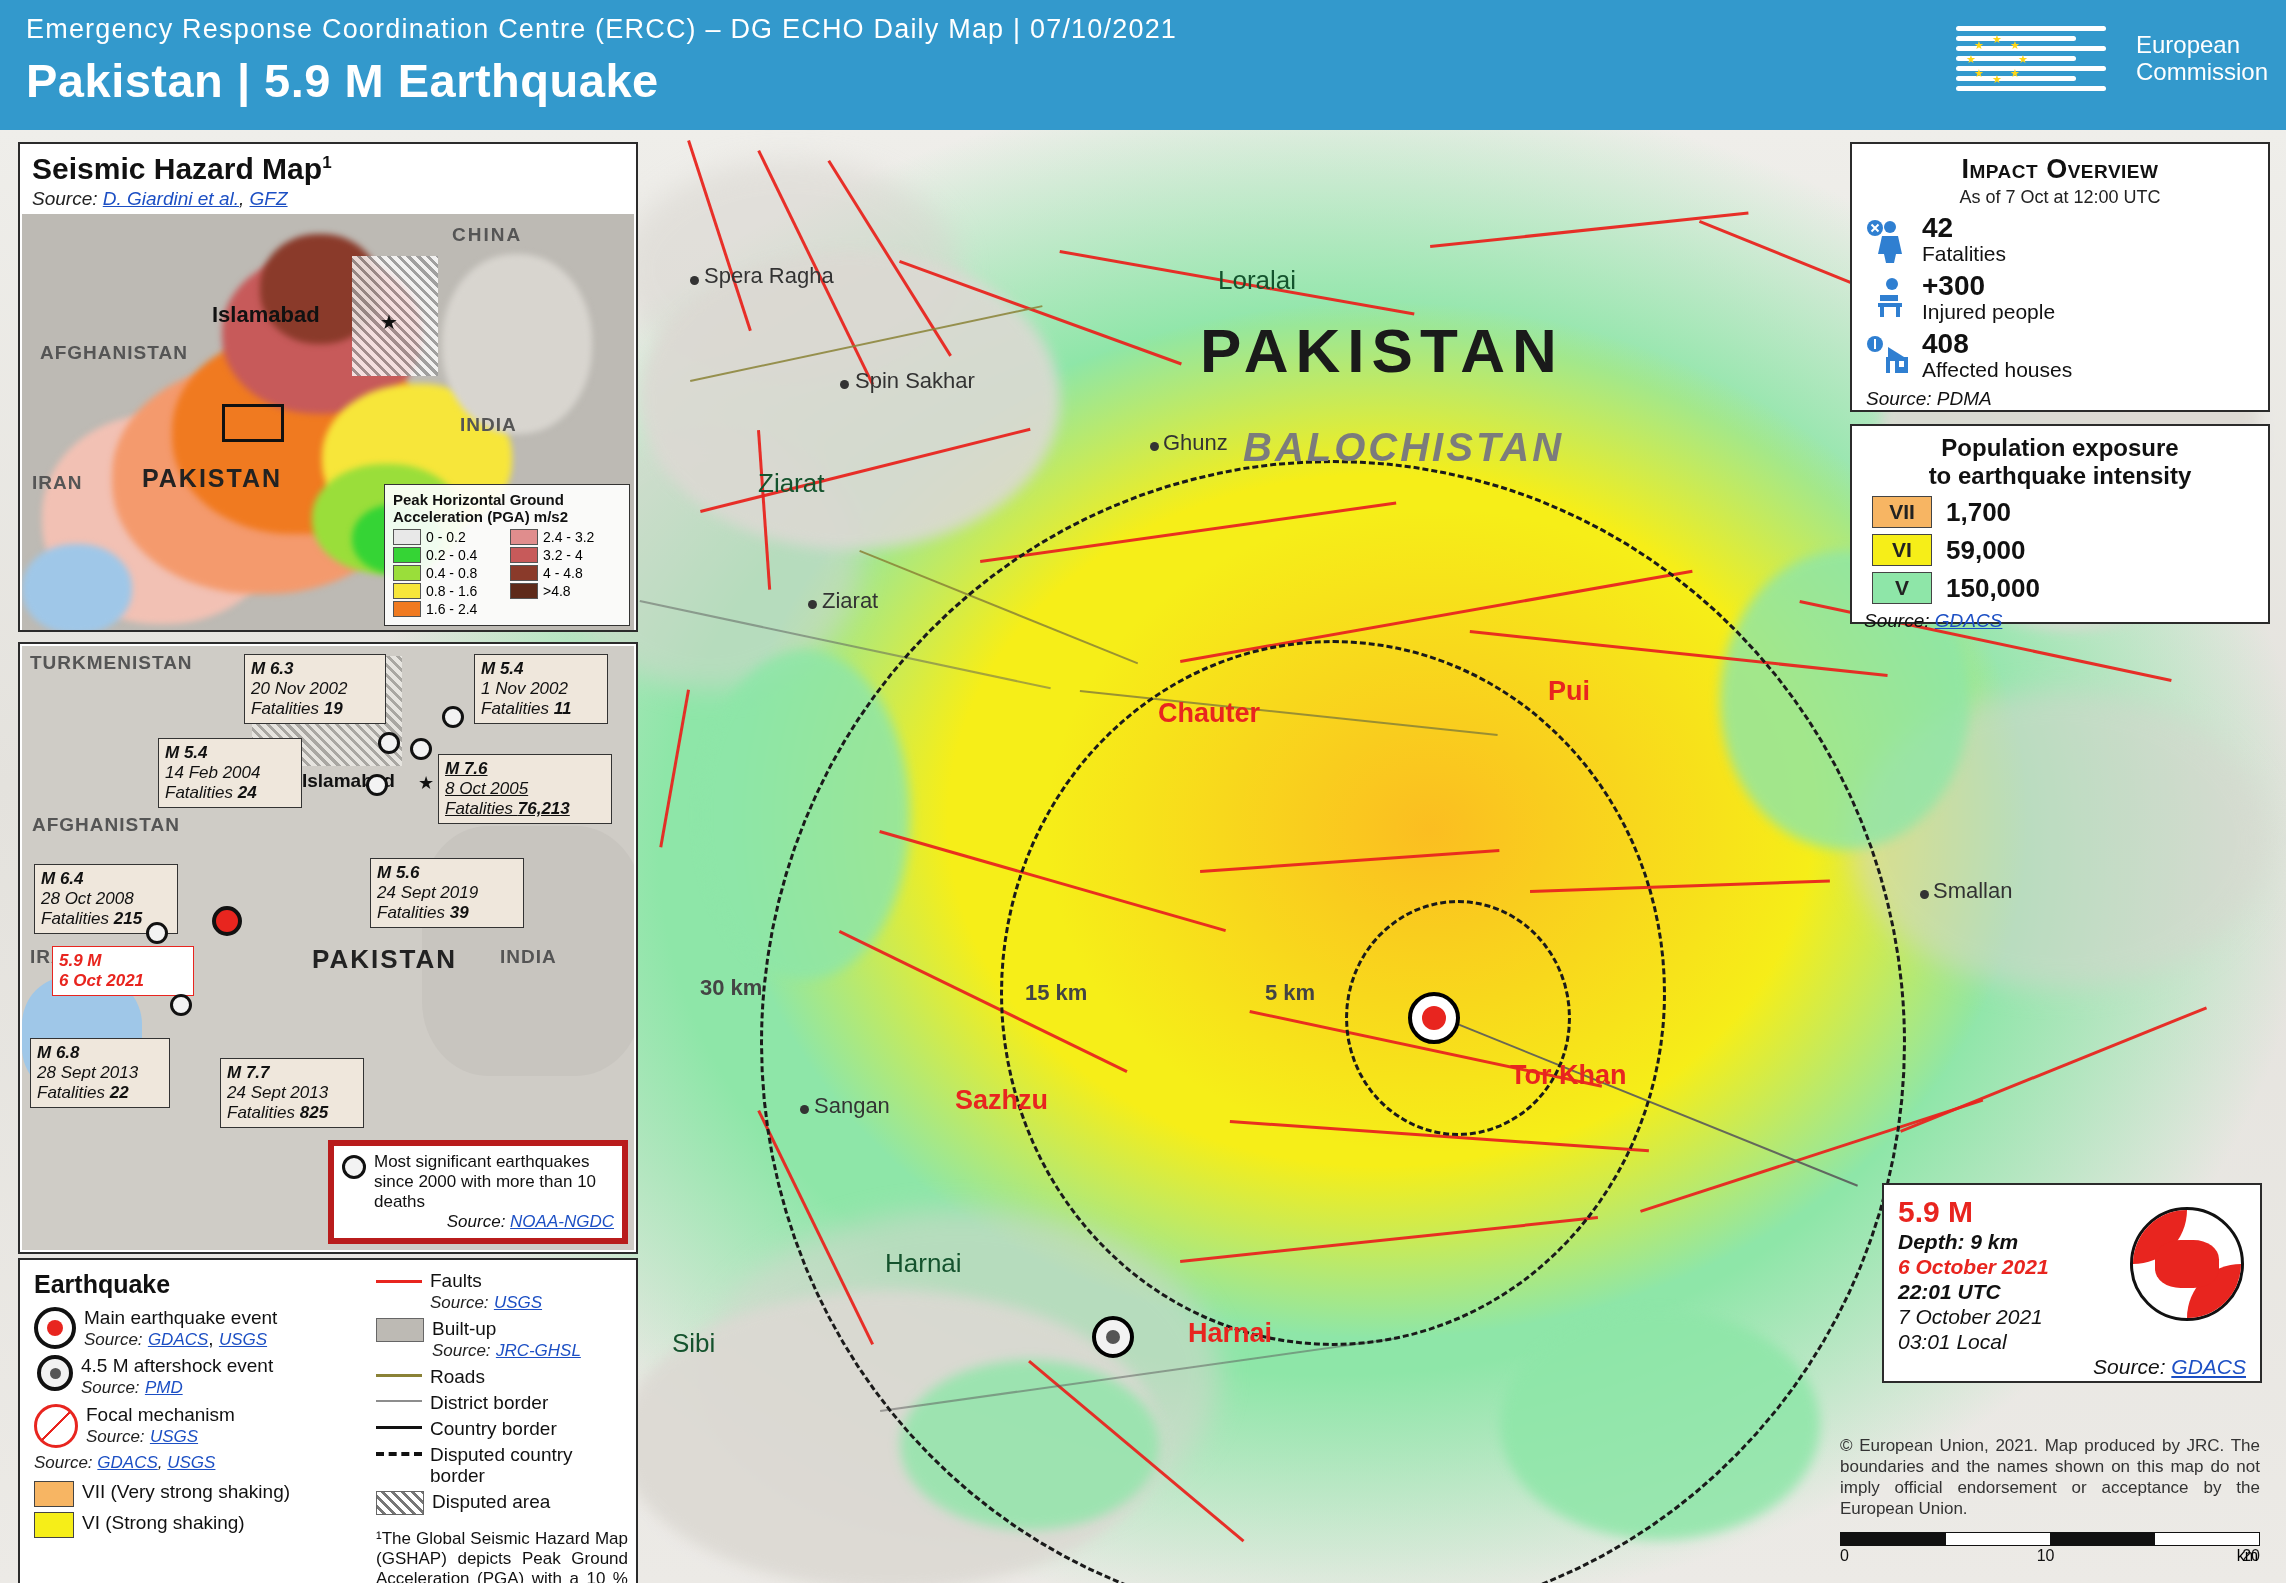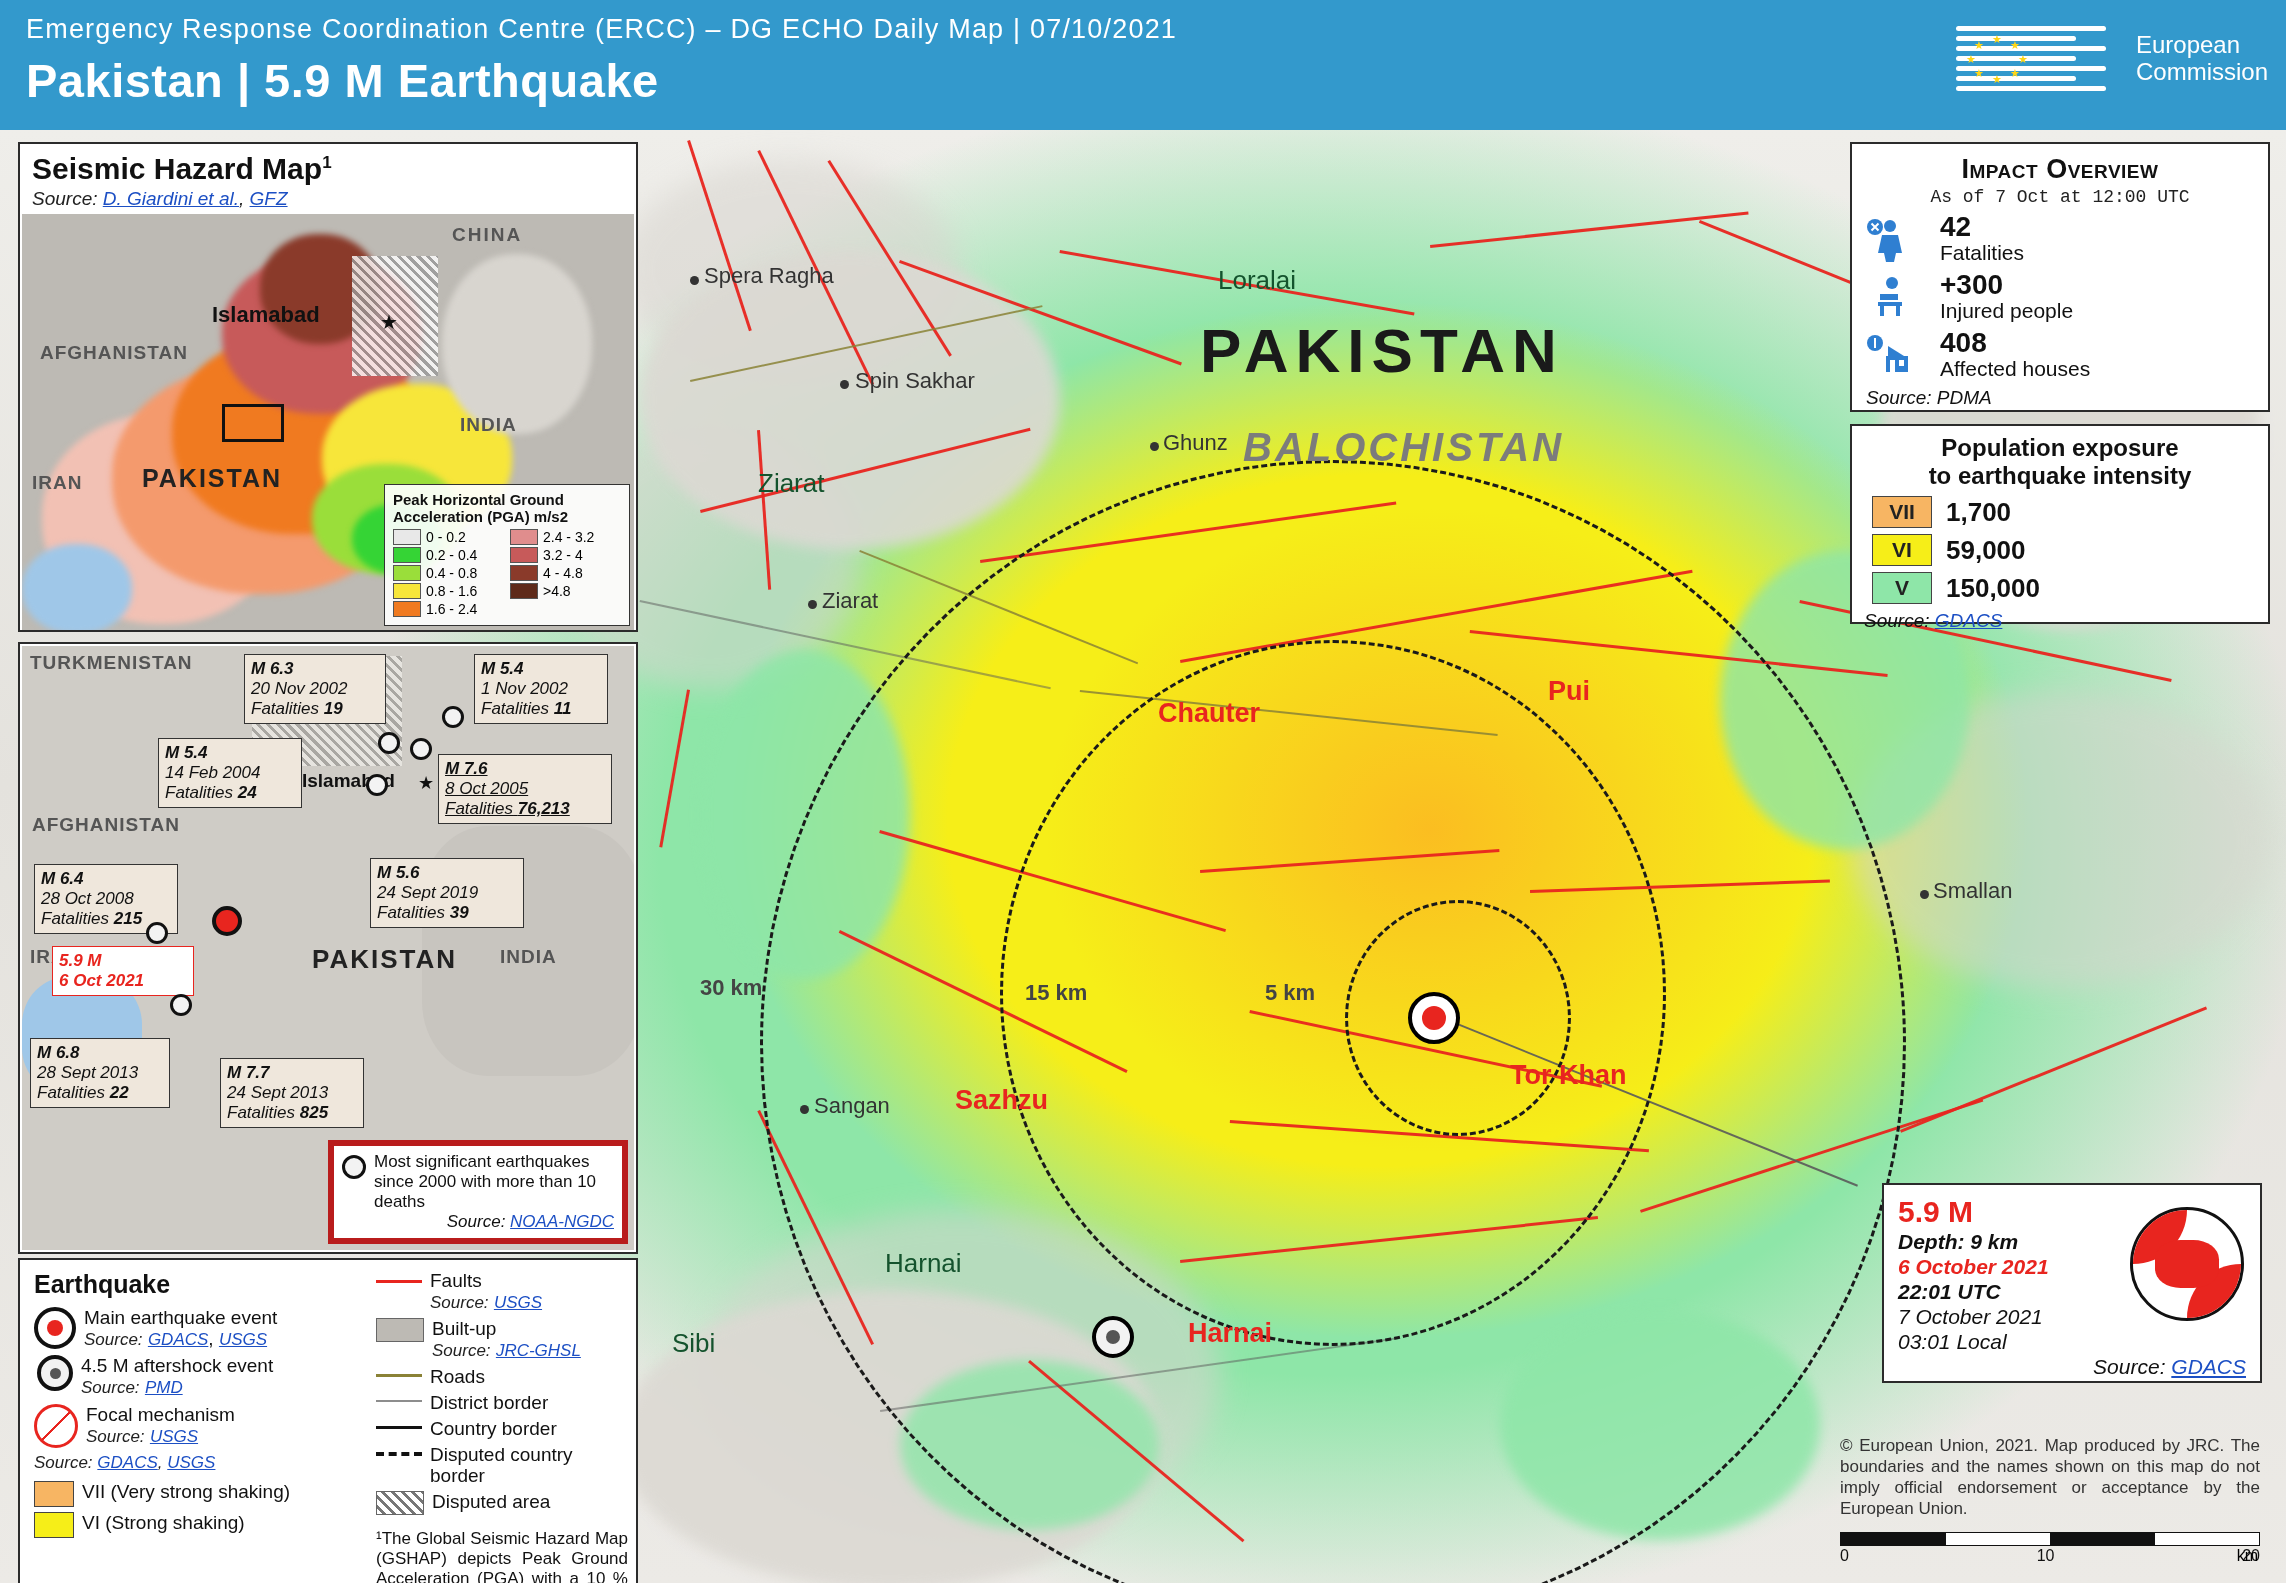--- a/index.html
+++ b/index.html
@@ -80,22 +80,22 @@
   #legend{left:18px;top:1128px;width:620px;height:440px;}
   .lg-h{font-size:25px;font-weight:bold;color:#111;}
   .lg-row{display:flex;align-items:flex-start;gap:8px;margin-bottom:5px;}
   .lg-txt{font-size:19px;color:#111;line-height:21px;}
   .lg-src{font-size:17px;font-style:italic;color:#222;}
   .mmi-sw{width:38px;height:24px;border:1px solid #444;}
 
   
   #impact{right:16px;top:12px;width:420px;height:270px;padding:10px 14px;}
   .imp-title{font-size:27px;font-weight:bold;letter-spacing:.5px;color:#111;text-align:center;font-variant:small-caps;}
-  .imp-as{font-size:18px;color:#222;text-align:center;margin-top:2px;font-family:Liberation Mono, monospace;}
-  .imp-row{display:flex;align-items:center;gap:28px;margin-top:6px;}
+  .imp-as{font-size:18px;color:#222;text-align:center;margin-top:2px;}
+  .imp-row{display:flex;align-items:center;gap:10px;margin-top:6px;}
   .imp-ico{width:46px;height:46px;flex:none;position:relative;}
   .imp-num{font-size:28px;font-weight:bold;color:#111;line-height:28px;}
   .imp-lab{font-size:21px;color:#111;line-height:24px;}
   .imp-src{font-size:19px;font-style:italic;color:#111;margin-top:6px;}
 
   
   #popexp{right:16px;top:294px;width:420px;height:200px;padding:8px 12px;}
   .pe-title{font-size:24px;font-weight:bold;text-align:center;color:#111;line-height:28px;}
   .pe-row{display:flex;align-items:center;gap:14px;margin-top:6px;margin-left:8px;}
   .pe-sw{width:58px;height:30px;border:1px solid #444;display:flex;align-items:center;justify-content:center;font-size:21px;font-weight:bold;font-variant:small-caps;color:#222;}

